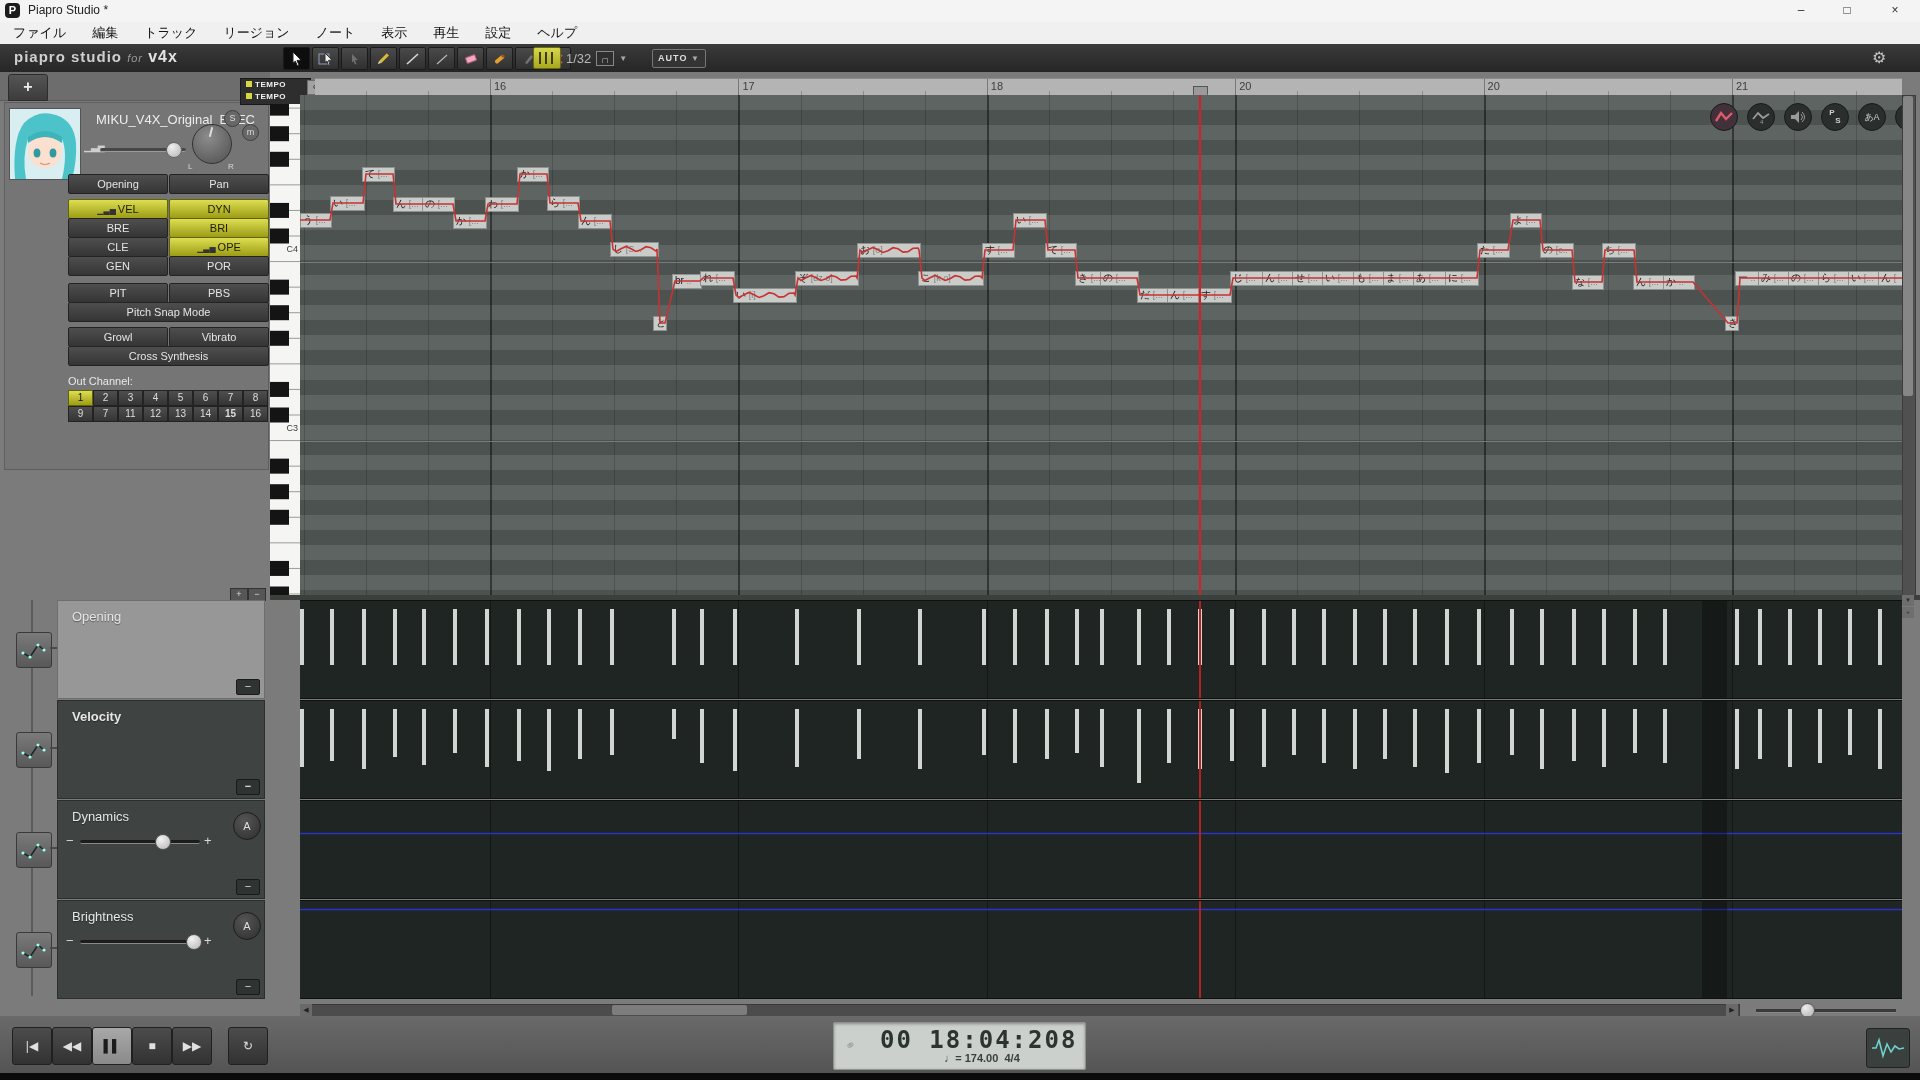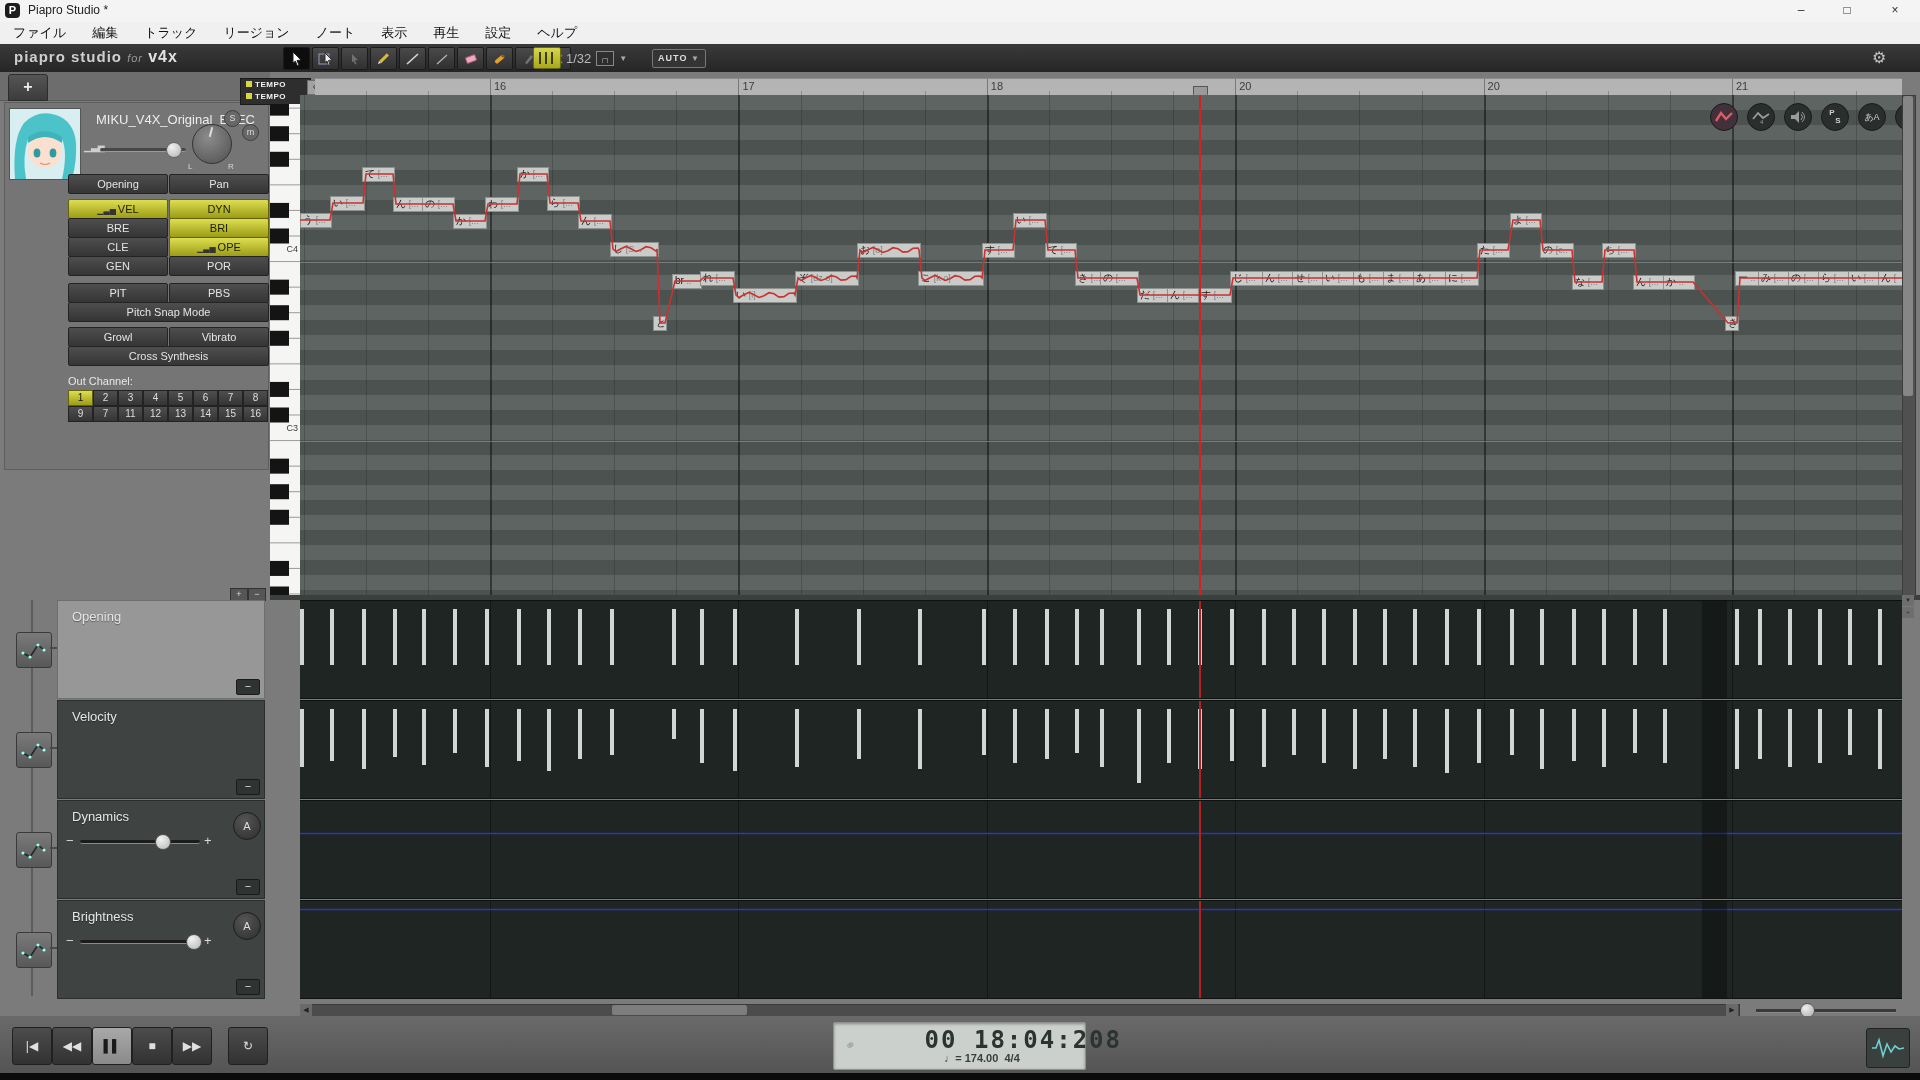--- a/index.html
+++ b/index.html
@@ -116,22 +116,22 @@
   #hthumb{left:612px;top:1005px;width:135px;height:10px;background:#7d7d7d;border-radius:2px;}
   #zoom-track{left:1756px;top:1009px;width:140px;height:3px;background:#3a3a3a;border-bottom:1px solid #888;}
   #zoom-thumb{left:1800px;top:1003px;width:13px;height:13px;border-radius:50%;background:radial-gradient(circle at 35% 30%,#eee,#aaa);border:1px solid #555;}
   
   #transport{left:0;top:1016px;width:1920px;height:57px;background:linear-gradient(#6a6a6a,#545454);}
   .tbtn{position:absolute;top:1027px;width:38px;height:36px;background:linear-gradient(#4c4c4c,#323232);
     border:1px solid #202020;border-radius:3px;color:#e0e0e0;font-size:12px;text-align:center;line-height:36px;}
   .tbtn.active{background:linear-gradient(#a8a8a8,#8a8a8a);color:#1b1b1b;}
   #lcd{left:833px;top:1022px;width:251px;height:46px;background:#ccd0cc;border:1px solid #8f938f;border-radius:2px;
     box-shadow:inset 0 1px 3px rgba(0,0,0,0.35);}
-  #lcd-time{left:880px;top:1026px;width:204px;text-align:right;font-family:"DejaVu Sans Mono",monospace;
-    font-size:24px;font-weight:bold;color:#2c342f;letter-spacing:2px;margin-left:38px;}
+  #lcd-time{left:880px;top:1026px;width:204px;text-align:left;font-family:"DejaVu Sans Mono",monospace;
+    font-size:24px;font-weight:bold;color:#2c342f;letter-spacing:2px;}
   #lcd-sub{left:880px;top:1052px;width:204px;text-align:center;font-size:11px;color:#38403a;font-weight:bold;}
   #chain{left:845px;top:1038px;color:#9aa39c;font-size:13px;transform:rotate(-30deg);}
   #wavebox{left:1866px;top:1028px;width:42px;height:38px;background:#39403d;border:1px solid #222;border-radius:3px;
     display:flex;align-items:center;justify-content:center;}
   #bottomstrip{left:0;top:1073px;width:1920px;height:7px;background:#0b0b0b;}
   #gap-strip{left:270px;top:595px;width:1650px;height:5px;background:#3b403d;}
 </style>
 </head>
 <body>
 
@@ -278,21 +278,21 @@
     <div class="ch-cell" style="left: 168px; top: 390px;">5</div>
     <div class="ch-cell" style="left: 193px; top: 390px;">6</div>
     <div class="ch-cell" style="left: 218px; top: 390px;">7</div>
     <div class="ch-cell" style="left: 243px; top: 390px;">8</div>
     <div class="ch-cell" style="left: 68px; top: 406px;">9</div>
     <div class="ch-cell" style="left: 93px; top: 406px;">7</div>
     <div class="ch-cell" style="left: 118px; top: 406px;">11</div>
     <div class="ch-cell" style="left: 143px; top: 406px;">12</div>
     <div class="ch-cell" style="left: 168px; top: 406px;">13</div>
     <div class="ch-cell" style="left: 193px; top: 406px;">14</div>
-    <div class="ch-cell" style="left: 218px; top: 406px;">15</div>
+    <div class="ch-cell" style="left: 218px; top: 406px; font-weight: bold;">15</div>
     <div class="ch-cell" style="left: 243px; top: 406px;">16</div>
   </div>
 
 <div class="abs" id="meter-box">
   <div><span class="ysq"></span><span>TEMPO</span></div>
   <div><span class="ysq"></span><span>TEMPO</span></div>
 </div>
 <div class="abs" id="collapse-btn">«</div>
 <div class="abs" id="ruler">
     <div class="rul-tickB" style="left: 50.8px;"></div>
@@ -555,21 +555,21 @@
       <div class="lane-ph"></div>
     </div>
     <div class="abs lane-toggle" style="top: 732px;"><svg width="32" height="32">
         <polyline points="6,20 13,24 21,12 27,17" stroke="#1e2a28" stroke-width="1.6" fill="none"></polyline>
         <circle cx="6" cy="20" r="1.6" fill="#9fe"></circle>
         <circle cx="13" cy="24" r="1.6" fill="#9fe"></circle>
         <circle cx="21" cy="12" r="1.6" fill="#9fe"></circle>
         <circle cx="27" cy="17" r="1.6" fill="#9fe"></circle>
       </svg></div>
     <div class="abs lane-conn" style="top: 747px;"></div>
-    <div class="abs lane-panel" style="top: 700px;">
+    <div class="abs lane-panel" style="top: 700px; font-weight: bold;">
       <div class="lane-label">Velocity</div>
       <div class="minus-btn" style="left: 178px; top: 78px;">−</div>
     </div>
     <div class="abs lane-content" style="top: 700px;">
       <div class="lane-meas" style="left: 190px;"></div>
       <div class="lane-meas" style="left: 438.4px;"></div>
       <div class="lane-meas" style="left: 686.8px;"></div>
       <div class="lane-meas" style="left: 935.2px;"></div>
       <div class="lane-meas" style="left: 1183.6px;"></div>
       <div class="lane-meas" style="left: 1432px;"></div>

